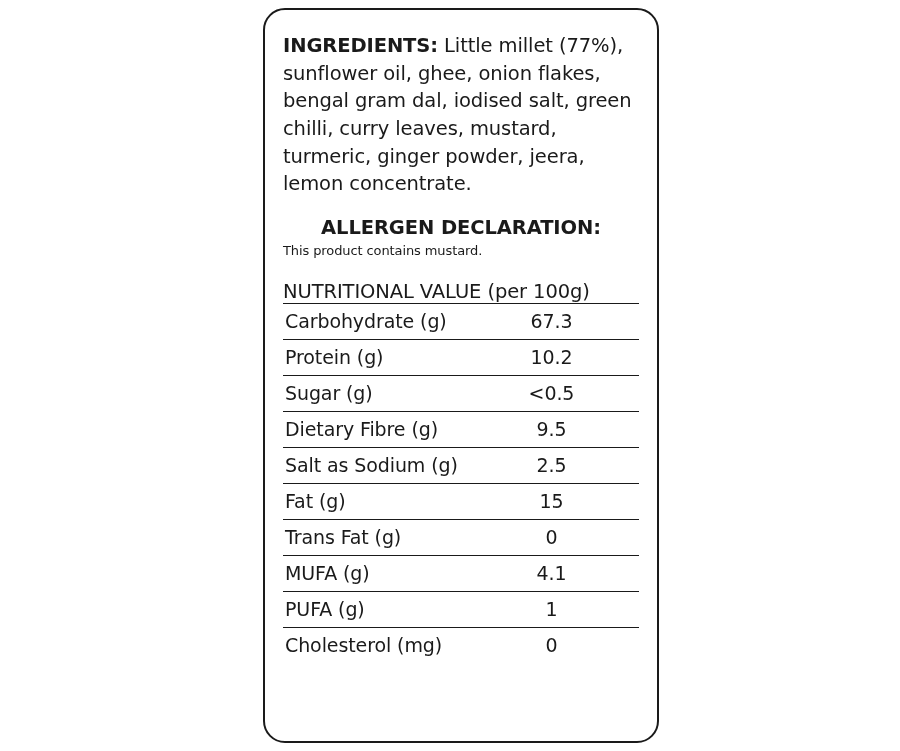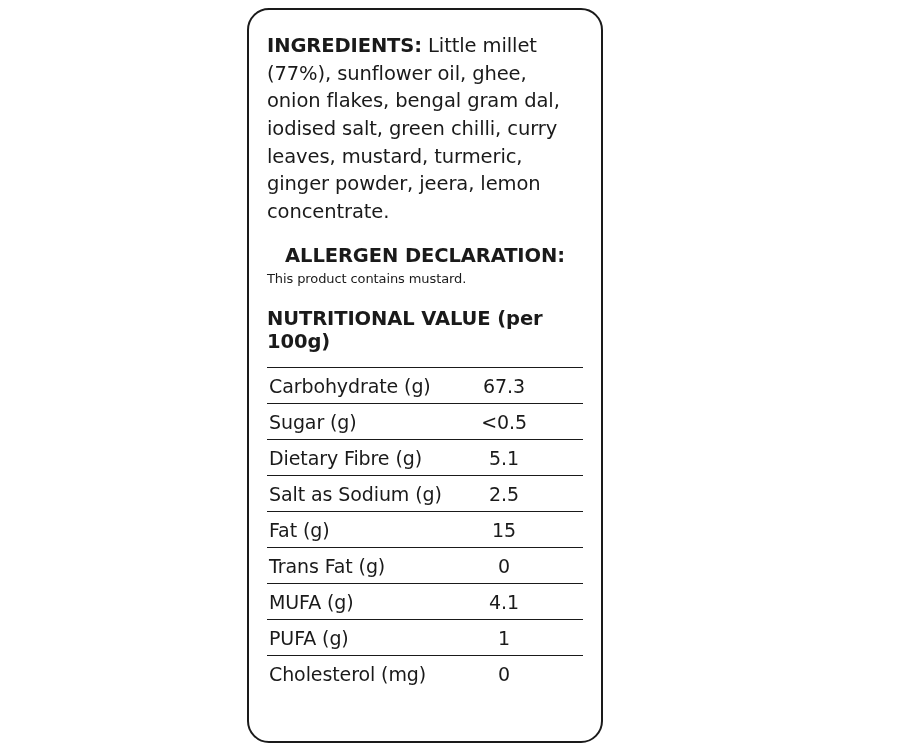--- a/index.html
+++ b/index.html
@@ -11,23 +11,23 @@
     width: 900px;
     height: 751px;
     font-family: "DejaVu Sans", sans-serif;
     color: #1a1a1a;
     position: relative;
     overflow: hidden;
   }
 
   .label-panel {
     position: absolute;
-    left: 247px;
+    left: 263px;
     top: 8px;
-    width: 356px;
+    width: 396px;
     height: 735px;
     border: 2px solid #1a1a1a;
     border-radius: 22px;
     box-sizing: border-box;
     background: #ffffff;
     overflow: hidden;
   }
 
   .panel-inner {
     padding: 22px 18px 0 18px;
@@ -54,23 +54,22 @@
   }
   .allergen-text {
     font-size: 13px;
     line-height: 1.4;
     letter-spacing: -0.1px;
     margin-top: 1px;
   }
 
   .nutrition-heading {
     margin-top: 19px;
-    margin-bottom: 14px;
     font-size: 19.5px;
-    font-weight: bold;
+    font-weight: normal;
     letter-spacing: -0.1px;
   }
 
   .nutri-table {
     width: 100%;
     border-collapse: collapse;
     font-size: 19px;
   }
   .nutri-table tr {
     border-top: 1.6px solid #1a1a1a;
@@ -109,26 +108,30 @@
 
     <div class="nutrition-heading">NUTRITIONAL VALUE (per 100g)</div>
 
     <table class="nutri-table">
       <tbody>
         <tr>
           <td class="name">Carbohydrate (g)</td>
           <td class="value">67.3</td>
         </tr>
         <tr>
+          <td class="name">Protein (g)</td>
+          <td class="value">10.2</td>
+        </tr>
+        <tr>
           <td class="name">Sugar (g)</td>
           <td class="value">&lt;0.5</td>
         </tr>
         <tr>
           <td class="name">Dietary Fibre (g)</td>
-          <td class="value">5.1</td>
+          <td class="value">9.5</td>
         </tr>
         <tr>
           <td class="name">Salt as Sodium (g)</td>
           <td class="value">2.5</td>
         </tr>
         <tr>
           <td class="name">Fat (g)</td>
           <td class="value">15</td>
         </tr>
         <tr>

